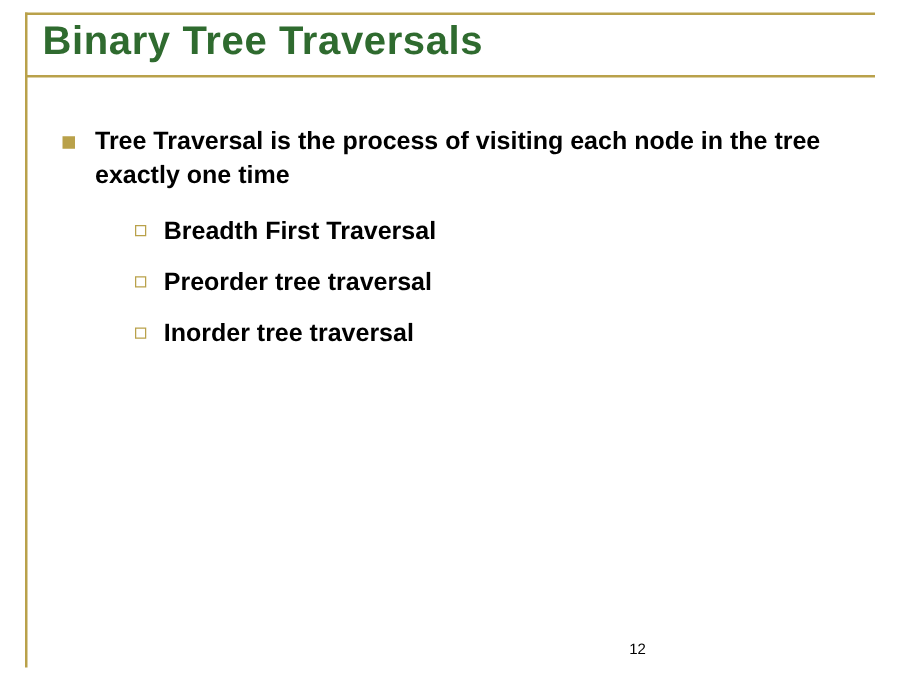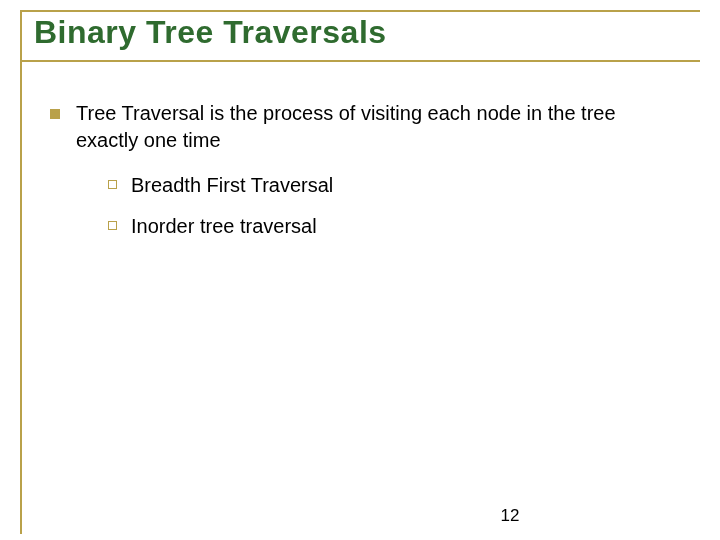--- a/index.html
+++ b/index.html
@@ -44,20 +44,21 @@
     letter-spacing: 0.5px;
   }
   .content {
     position: absolute;
     top: 100px;
     left: 50px;
     right: 40px;
     color: #000;
     font-size: 20px;
     line-height: 1.35;
+    font-weight: bold;
   }
   .l1 {
     display: flex;
     align-items: flex-start;
     margin-bottom: 18px;
   }
   .l1 .bullet {
     width: 10px;
     height: 10px;
     background: #b9a14a;
@@ -80,21 +81,21 @@
     margin-right: 14px;
     flex-shrink: 0;
   }
   .l2-text { flex: 1; }
   .page-num {
     position: absolute;
     bottom: 14px;
     right: 0;
     left: 0;
     text-align: center;
-    font-size: 17px;
+    font-size: 12px;
     color: #000;
     padding-left: 300px;
   }
 </style>
 </head>
 <body>
 
 <div class="rule-top"></div>
 <div class="rule-left"></div>
 <div class="rule-under"></div>
@@ -111,19 +112,23 @@
   <div class="l2-list">
     <div class="l2">
       <div class="bullet"></div>
       <div class="l2-text">Breadth First Traversal</div>
     </div>
   </div>
 
   <div class="l2-list">
     <div class="l2">
       <div class="bullet"></div>
+      <div class="l2-text">Preorder tree traversal</div>
+    </div>
+    <div class="l2">
+      <div class="bullet"></div>
       <div class="l2-text">Inorder tree traversal</div>
     </div>
   </div>
 
 </div>
 
 <div class="page-num">12</div>
 
 </body></html>

